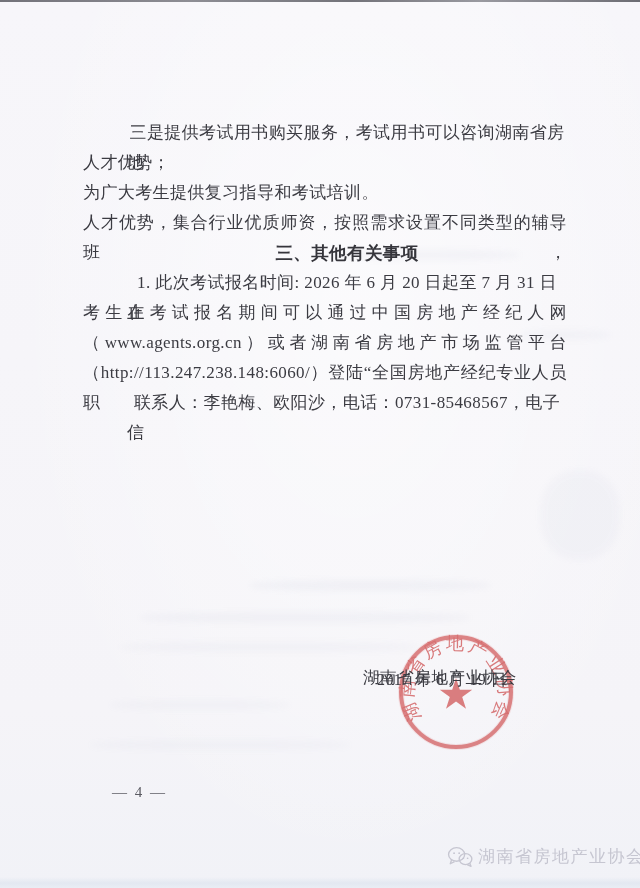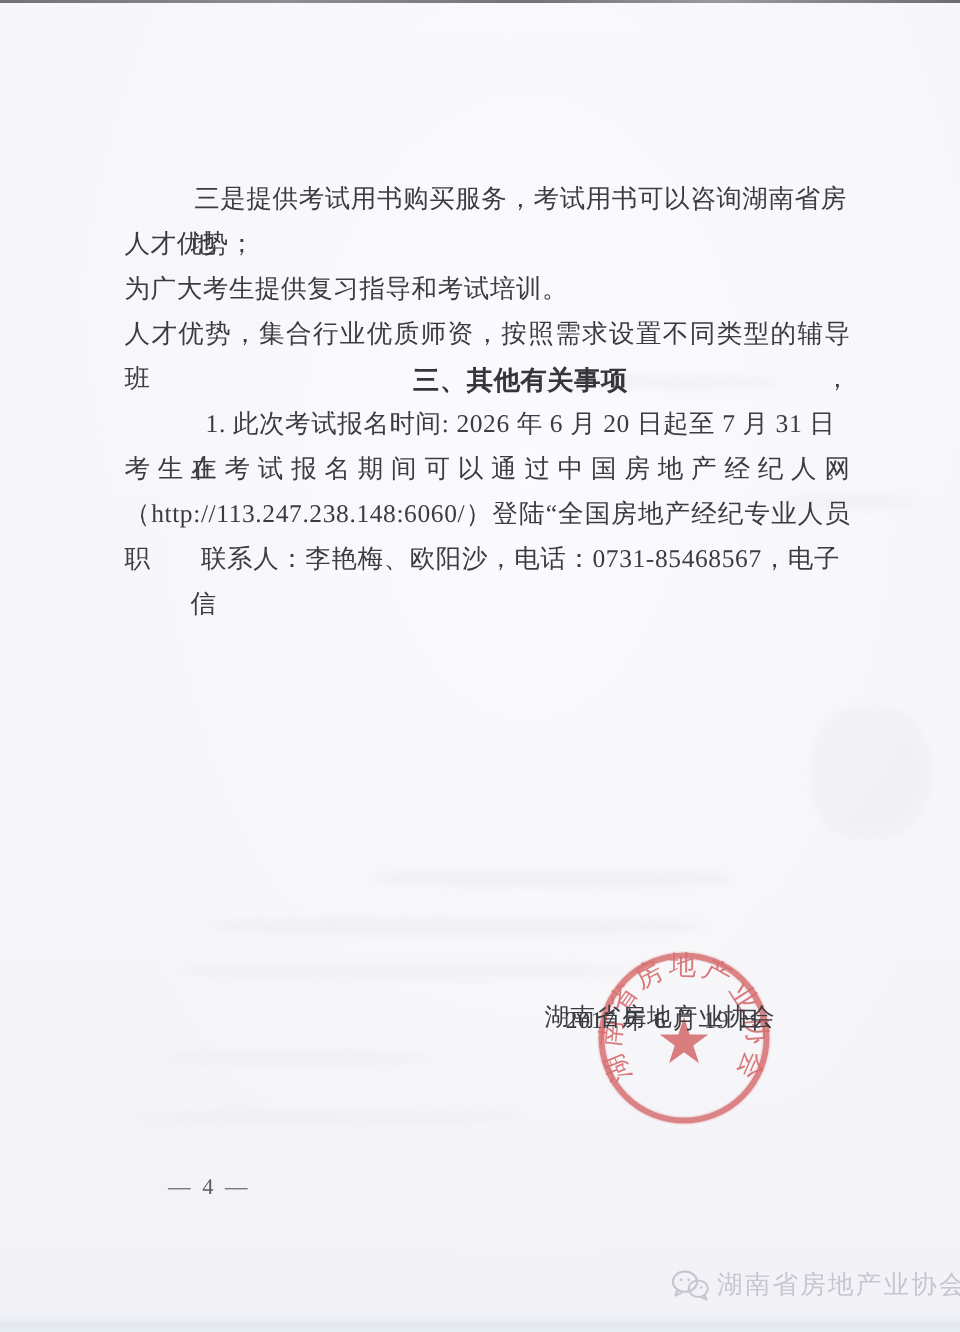--- a/index.html
+++ b/index.html
@@ -88,20 +88,21 @@
   </div>
 
   <div class="text-block">
     <div class="doc-line indent stretch">三是提供考试用书购买服务，考试用书可以咨询湖南省房地</div>
     <div class="doc-line">人才优势；</div>
     <div class="doc-line">为广大考生提供复习指导和考试培训。</div>
     <div class="doc-line stretch">人才优势，集合行业优质师资，按照需求设置不同类型的辅导班，</div>
     <div class="doc-line indent heading">三、其他有关事项</div>
     <div class="doc-line indent stretch">1. 此次考试报名时间: 2026 年 6 月 20 日起至 7 月 31 日止。</div>
     <div class="doc-line stretch">考生在考试报名期间可以通过中国房地产经纪人网</div>
+    <div class="doc-line stretch">（www.agents.org.cn）或者湖南省房地产市场监管平台</div>
     <div class="doc-line stretch">（http://113.247.238.148:6060/）登陆“全国房地产经纪专业人员职</div>
     <div class="doc-line indent stretch">联系人：李艳梅、欧阳沙，电话：0731-85468567，电子信</div>
   </div>
 
   <div class="sig-org">湖南省房地产业协会</div>
   <div class="sig-date">2017 年 6 月 19 日</div>
 
   <svg class="seal" viewBox="0 0 120 120" aria-hidden="true">
     <circle cx="60" cy="60" r="55" fill="none" stroke="#d96060" stroke-width="4" opacity=".95"></circle>
     <circle cx="60" cy="60" r="55" fill="none" stroke="#eda3a3" stroke-width="6" opacity=".25"></circle>

